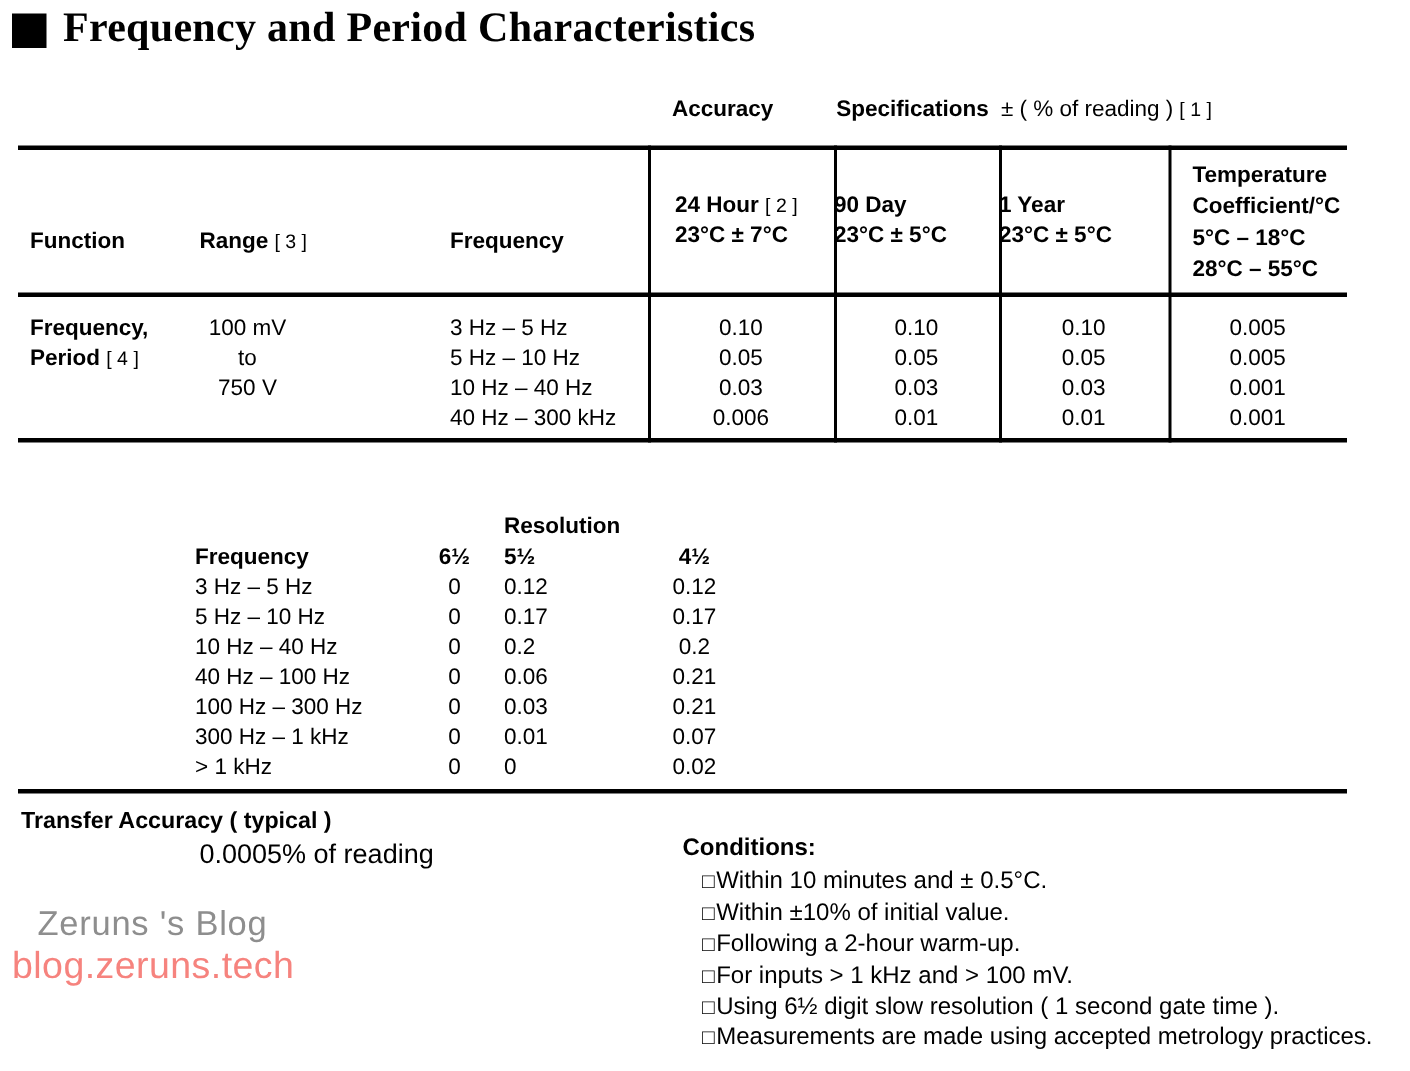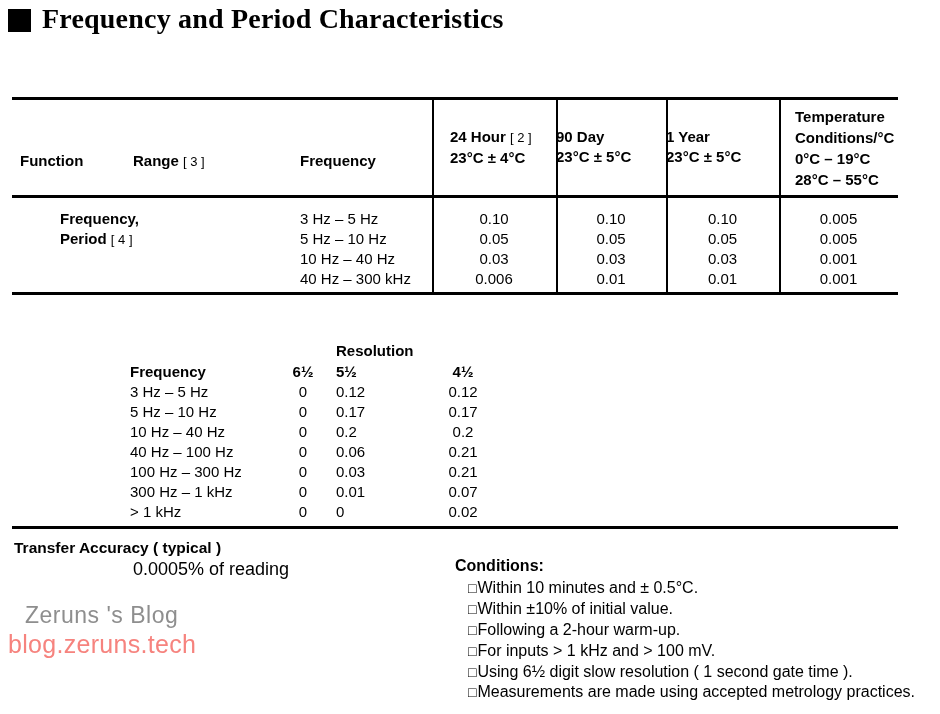--- a/index.html
+++ b/index.html
@@ -40,21 +40,21 @@
 
   .h-function  { left: 8px;   top: 55px; font-weight: bold; }
   .h-range     { left: 121px; top: 55px; font-weight: bold; white-space: nowrap; }
   .h-frequency { left: 288px; top: 55px; font-weight: bold; }
   .h-24h { left: 438px; top: 30px; line-height: 20px; font-weight: bold; white-space: nowrap; }
   .h-90d { left: 544px; top: 30px; width: 110px; text-align: left; line-height: 20px; font-weight: bold; }
   .h-1y  { left: 654px; top: 30px; width: 113px; text-align: left; line-height: 20px; font-weight: bold; }
   .h-tc  { left: 783px; top: 9px;  line-height: 21px; font-weight: bold; white-space: nowrap; }
 
   .cell { line-height: 20px; top: 112px; }
-  .c-function { left: 8px; font-weight: bold; white-space: nowrap; margin-left: 40px; }
+  .c-function { left: 8px; font-weight: bold; white-space: nowrap; }
   .c-range { left: 118px; width: 70px; text-align: center; }
   .c-freq  { left: 288px; white-space: nowrap; }
   .c-24h { left: 420px; width: 124px; text-align: center; }
   .c-90d { left: 544px; width: 110px; text-align: center; }
   .c-1y  { left: 654px; width: 113px; text-align: center; }
   .c-tc  { left: 767px; width: 119px; text-align: center; }
 
   
   #lf-heading { left: 16px; top: 304px; font-size: 15.5px; white-space: nowrap; }
   #lf-heading .main { font-weight: bold; margin-right: 5px; }
@@ -85,58 +85,66 @@
   #watermark-url  { left: 8px;  top: 630px; font-size: 25px; color: #f6837e; letter-spacing: 0.3px; white-space: nowrap; }
 </style>
 </head>
 <body>
 
 <div id="page">
 
   <div id="section-square" class="abs"></div>
   <div id="page-title" class="abs">Frequency and Period Characteristics</div>
 
+  <div id="accuracy-heading" class="abs">
+    <span class="w1">Accuracy</span><span class="w2">Specifications</span><span class="tail">± ( % of reading )</span><span class="ref">[ 1 ]</span>
+  </div>
 
   <div id="spec-table" class="abs">
     <div class="hline top"></div>
     <div class="hline mid"></div>
     <div class="hline bot"></div>
     <div class="vline v1"></div>
     <div class="vline v2"></div>
     <div class="vline v3"></div>
     <div class="vline v4"></div>
 
     <div class="abs h-function">Function</div>
     <div class="abs h-range">
       <span>Range</span>
       <span class="ref">[ 3 ]</span>
     </div>
     <div class="abs h-frequency">Frequency</div>
     <div class="abs h-24h">
       <div><span>24 Hour</span> <span class="ref">[ 2 ]</span></div>
-      <div>23°C ± 4°C</div>
+      <div>23°C ± 7°C</div>
     </div>
     <div class="abs h-90d">
       <div>90 Day</div>
       <div>23°C ± 5°C</div>
     </div>
     <div class="abs h-1y">
       <div>1 Year</div>
       <div>23°C ± 5°C</div>
     </div>
     <div class="abs h-tc">
       <div>Temperature</div>
-      <div>Conditions/°C</div>
-      <div>0°C – 19°C</div>
+      <div>Coefficient/°C</div>
+      <div>5°C – 18°C</div>
       <div>28°C – 55°C</div>
     </div>
 
     <div class="abs cell c-function">
       <div>Frequency,</div>
       <div><span>Period</span> <span class="ref">[ 4 ]</span></div>
+    </div>
+    <div class="abs cell c-range">
+      <div>100 mV</div>
+      <div>to</div>
+      <div>750 V</div>
     </div>
     <div class="abs cell c-freq">
       <div>3 Hz – 5 Hz</div>
       <div>5 Hz – 10 Hz</div>
       <div>10 Hz – 40 Hz</div>
       <div>40 Hz – 300 kHz</div>
     </div>
     <div class="abs cell c-24h">
       <div>0.10</div>
       <div>0.05</div>

